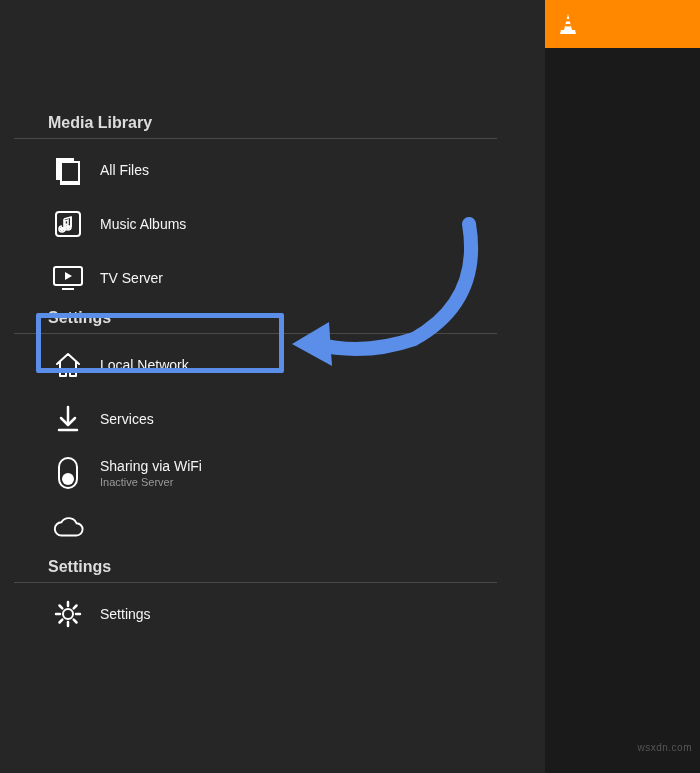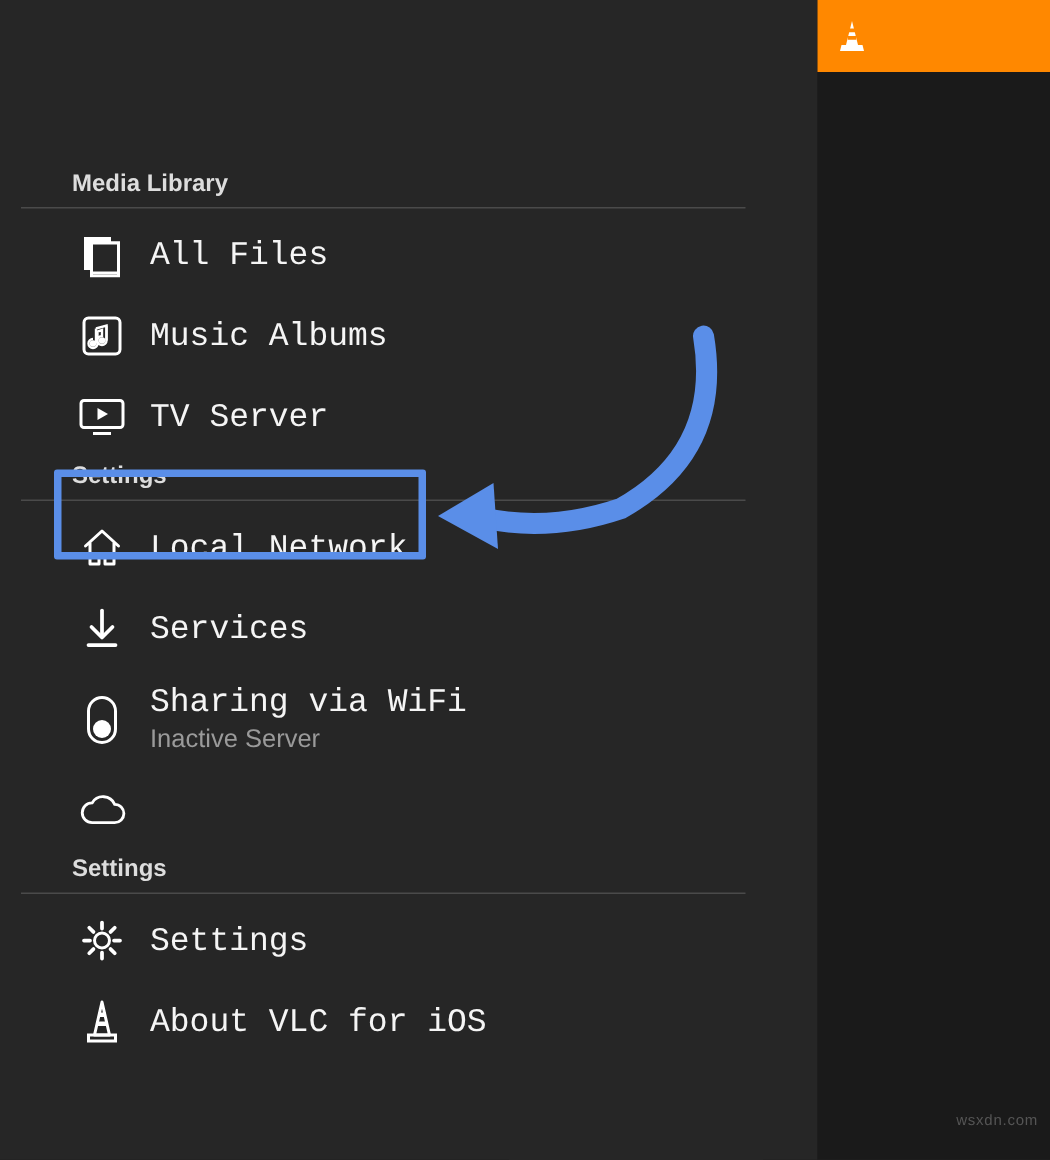--- a/index.html
+++ b/index.html
@@ -68,27 +68,26 @@
       display: flex;
       align-items: center;
       justify-content: center;
     }
     .menu-item .labels {
       padding-left: 48px;
       display: flex;
       flex-direction: column;
     }
     .menu-item .label {
-      font-size: 22px;
+      font-size: 14px;
       font-weight: 400;
       color: #f5f5f5;
-      font-family: Liberation Mono, monospace;
     }
     .menu-item .sublabel {
-      font-size: 17px;
+      font-size: 11px;
       color: #9a9a9a;
       margin-top: 2px;
     }
     .highlight {
       position: absolute;
       top: 313px;
       left: 36px;
       width: 248px;
       height: 60px;
       border: 5px solid #5a8ee8;
@@ -219,33 +218,20 @@
       <svg width="30" height="30" viewBox="0 0 30 30">
         <circle cx="15" cy="15" r="5" fill="none" stroke="#ffffff" stroke-width="2"></circle>
         <path d="M15 3 L15 7 M15 23 L15 27 M3 15 L7 15 M23 15 L27 15 M6.5 6.5 L9.3 9.3 M20.7 20.7 L23.5 23.5 M23.5 6.5 L20.7 9.3 M9.3 20.7 L6.5 23.5" stroke="#ffffff" stroke-width="2.5" stroke-linecap="round"></path>
       </svg>
     </span>
     <div class="labels">
       <span class="label">Settings</span>
     </div>
   </div>
 
-  <div class="menu-item">
-    <span class="icon-slot">
-      <svg width="26" height="30" viewBox="0 0 26 30">
-        <polygon points="13,2 18,24 8,24" fill="none" stroke="#ffffff" stroke-width="2" stroke-linejoin="round"></polygon>
-        <rect x="10.5" y="9" width="5" height="3" fill="#ffffff"></rect>
-        <rect x="9.5" y="15" width="7" height="3" fill="#ffffff"></rect>
-        <rect x="4" y="24" width="18" height="4" fill="none" stroke="#ffffff" stroke-width="2"></rect>
-      </svg>
-    </span>
-    <div class="labels">
-      <span class="label">About VLC for iOS</span>
-    </div>
-  </div>
 
 </div>
 
 <div class="right-area">
   <div class="header-bar">
     <span>
       <svg width="18" height="22" viewBox="0 0 18 22">
         <polygon points="9,1 13,17 5,17" fill="#ffffff"></polygon>
         <rect x="7" y="6" width="4" height="2.5" fill="#ff8800"></rect>
         <rect x="6.2" y="11" width="5.6" height="2.5" fill="#ff8800"></rect>

